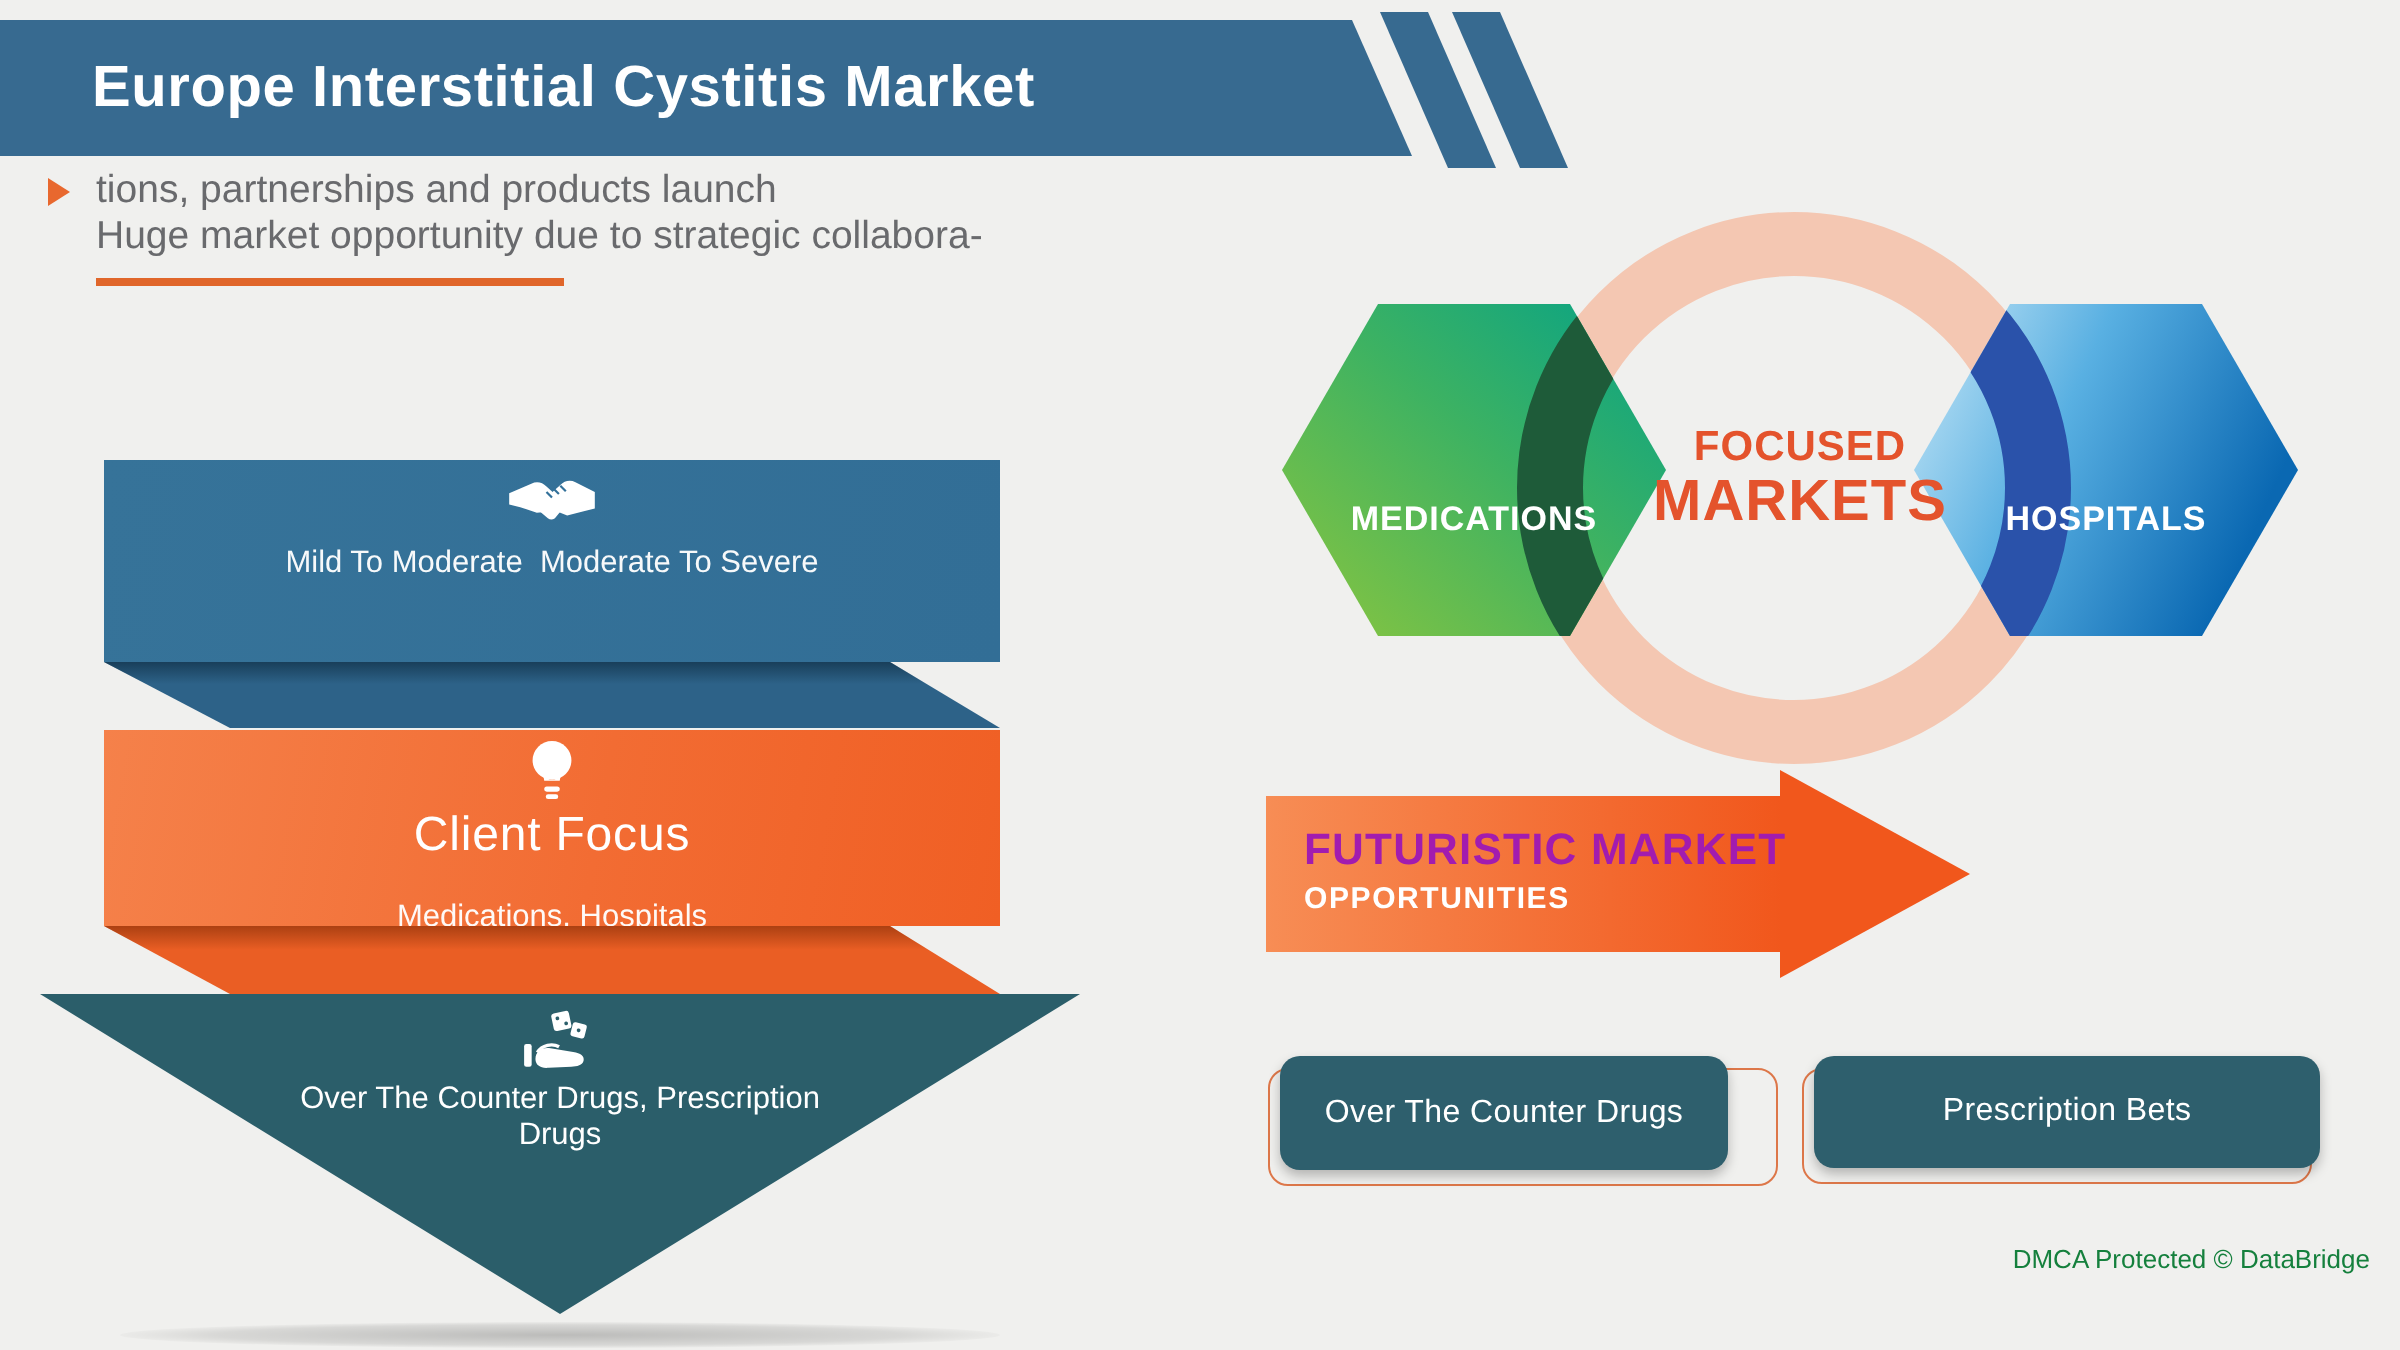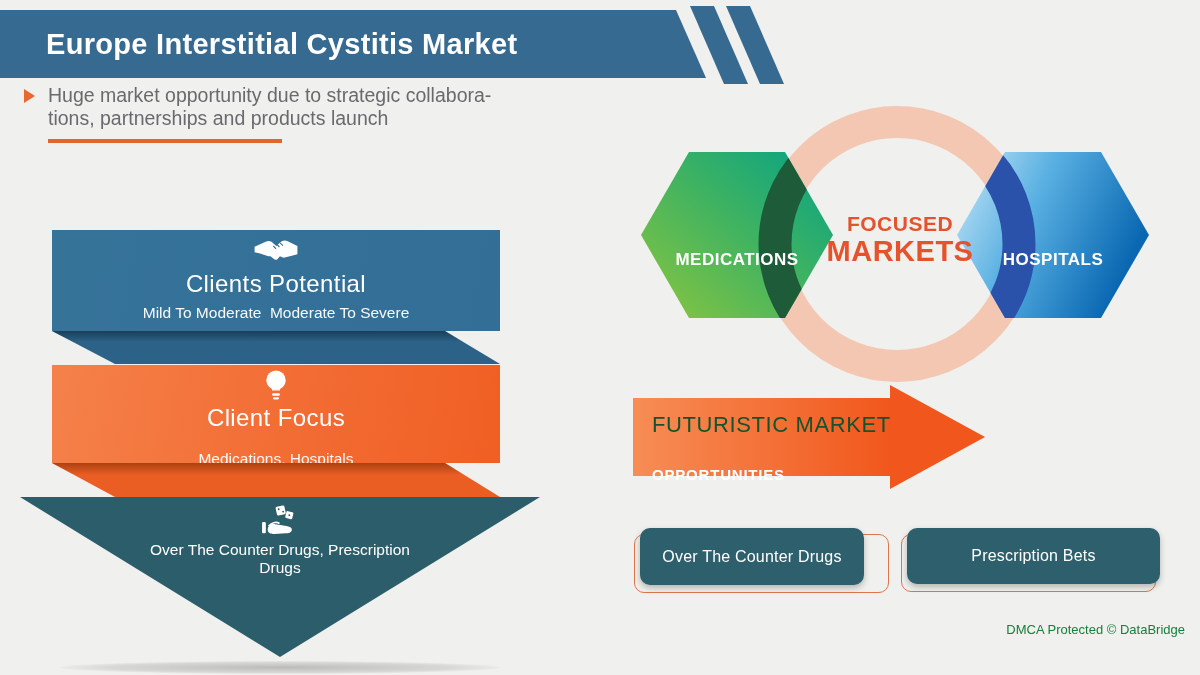--- a/index.html
+++ b/index.html
@@ -88,22 +88,22 @@
   
   .arrow-body{
     left:633px;top:398px;width:258px;height:78px;
     background:linear-gradient(to right,#f78d55,#f1571c);
   }
   .arrow-head{
     left:890px;top:385px;width:0;height:0;
     border-left:95px solid #f1571c;
     border-top:52px solid transparent;border-bottom:52px solid transparent;
   }
-  .arrow-line1{left:652px;top:412px;color:#14532d;font-size:22px;font-weight:400;letter-spacing:.6px;}
-  .arrow-line2{left:652px;top:441px;color:#fff;font-size:15px;font-weight:700;letter-spacing:.8px;margin-top:25px;}
+  .arrow-line1{left:652px;top:412px;color:#a21caf;font-size:22px;font-weight:700;letter-spacing:.6px;}
+  .arrow-line2{left:652px;top:441px;color:#fff;font-size:15px;font-weight:700;letter-spacing:.8px;}
 
   
   .pill-outline{
     border:1.5px solid #dd7749;border-radius:10px;background:transparent;
   }
   .pill{
     background:#2e5f6d;border-radius:10px;color:#fff;
     display:flex;align-items:center;justify-content:center;
     font-size:16px;letter-spacing:.2px;
     box-shadow:0 3px 6px rgba(0,0,0,.25);
@@ -119,35 +119,34 @@
 <body>
 
 <div class="abs banner">
   <div class="abs banner-title">Europe Interstitial Cystitis Market</div>
 </div>
 <div class="abs stripe s1"></div>
 <div class="abs stripe s2"></div>
 
 <div class="abs bullet"></div>
 <div class="abs subtitle">
+  <div>tions, partnerships and products launch</div>
   <div>Huge market opportunity due to strategic collabora-</div>
-  <div>tions, partnerships and products launch</div>
 </div>
 <div class="abs subtitle-underline"></div>
 
 <div class="abs bar bar1">
   <div class="bar-icon">
     <svg width="46" height="29" viewBox="0 0 66 42">
       <path fill="#fff" d="M2,14 L18,7 C22,5 26,6 29,9 L40,19 L34,27 L22,28 L10,24 L2,22 Z"></path>
       <path fill="#fff" d="M64,13 L50,6 C46,4 42,5 39,8 L28,18 L34,26 L44,30 L56,27 L64,25 Z"></path>
       <path d="M29,13 l4,4 M34,10.5 l4,4 M39,8.5 l4,4" stroke="#33719a" stroke-width="1.6" fill="none"></path>
       <path fill="#fff" d="M24,27 l6,5 c2,1.6 5,1 6,-1 l4,-5 -8,-7 z"></path>
     </svg>
   </div>
-  <div class="bar-title">Clients Potential</div>
   <div class="bar-sub">Mild To Moderate  Moderate To Severe</div>
 </div>
 <div class="abs fold fold1"></div>
 
 <div class="abs bar bar2">
   <div class="bar-icon">
     <svg width="22" height="33" viewBox="0 0 22 34">
       <circle cx="11" cy="10.5" r="10" fill="#fff"></circle>
       <path d="M6.5,18 Q11,23 15.5,18 L15,21 H7 Z" fill="#fff"></path>
       <rect x="7" y="24" width="8" height="2.6" rx="1.3" fill="#fff"></rect>

